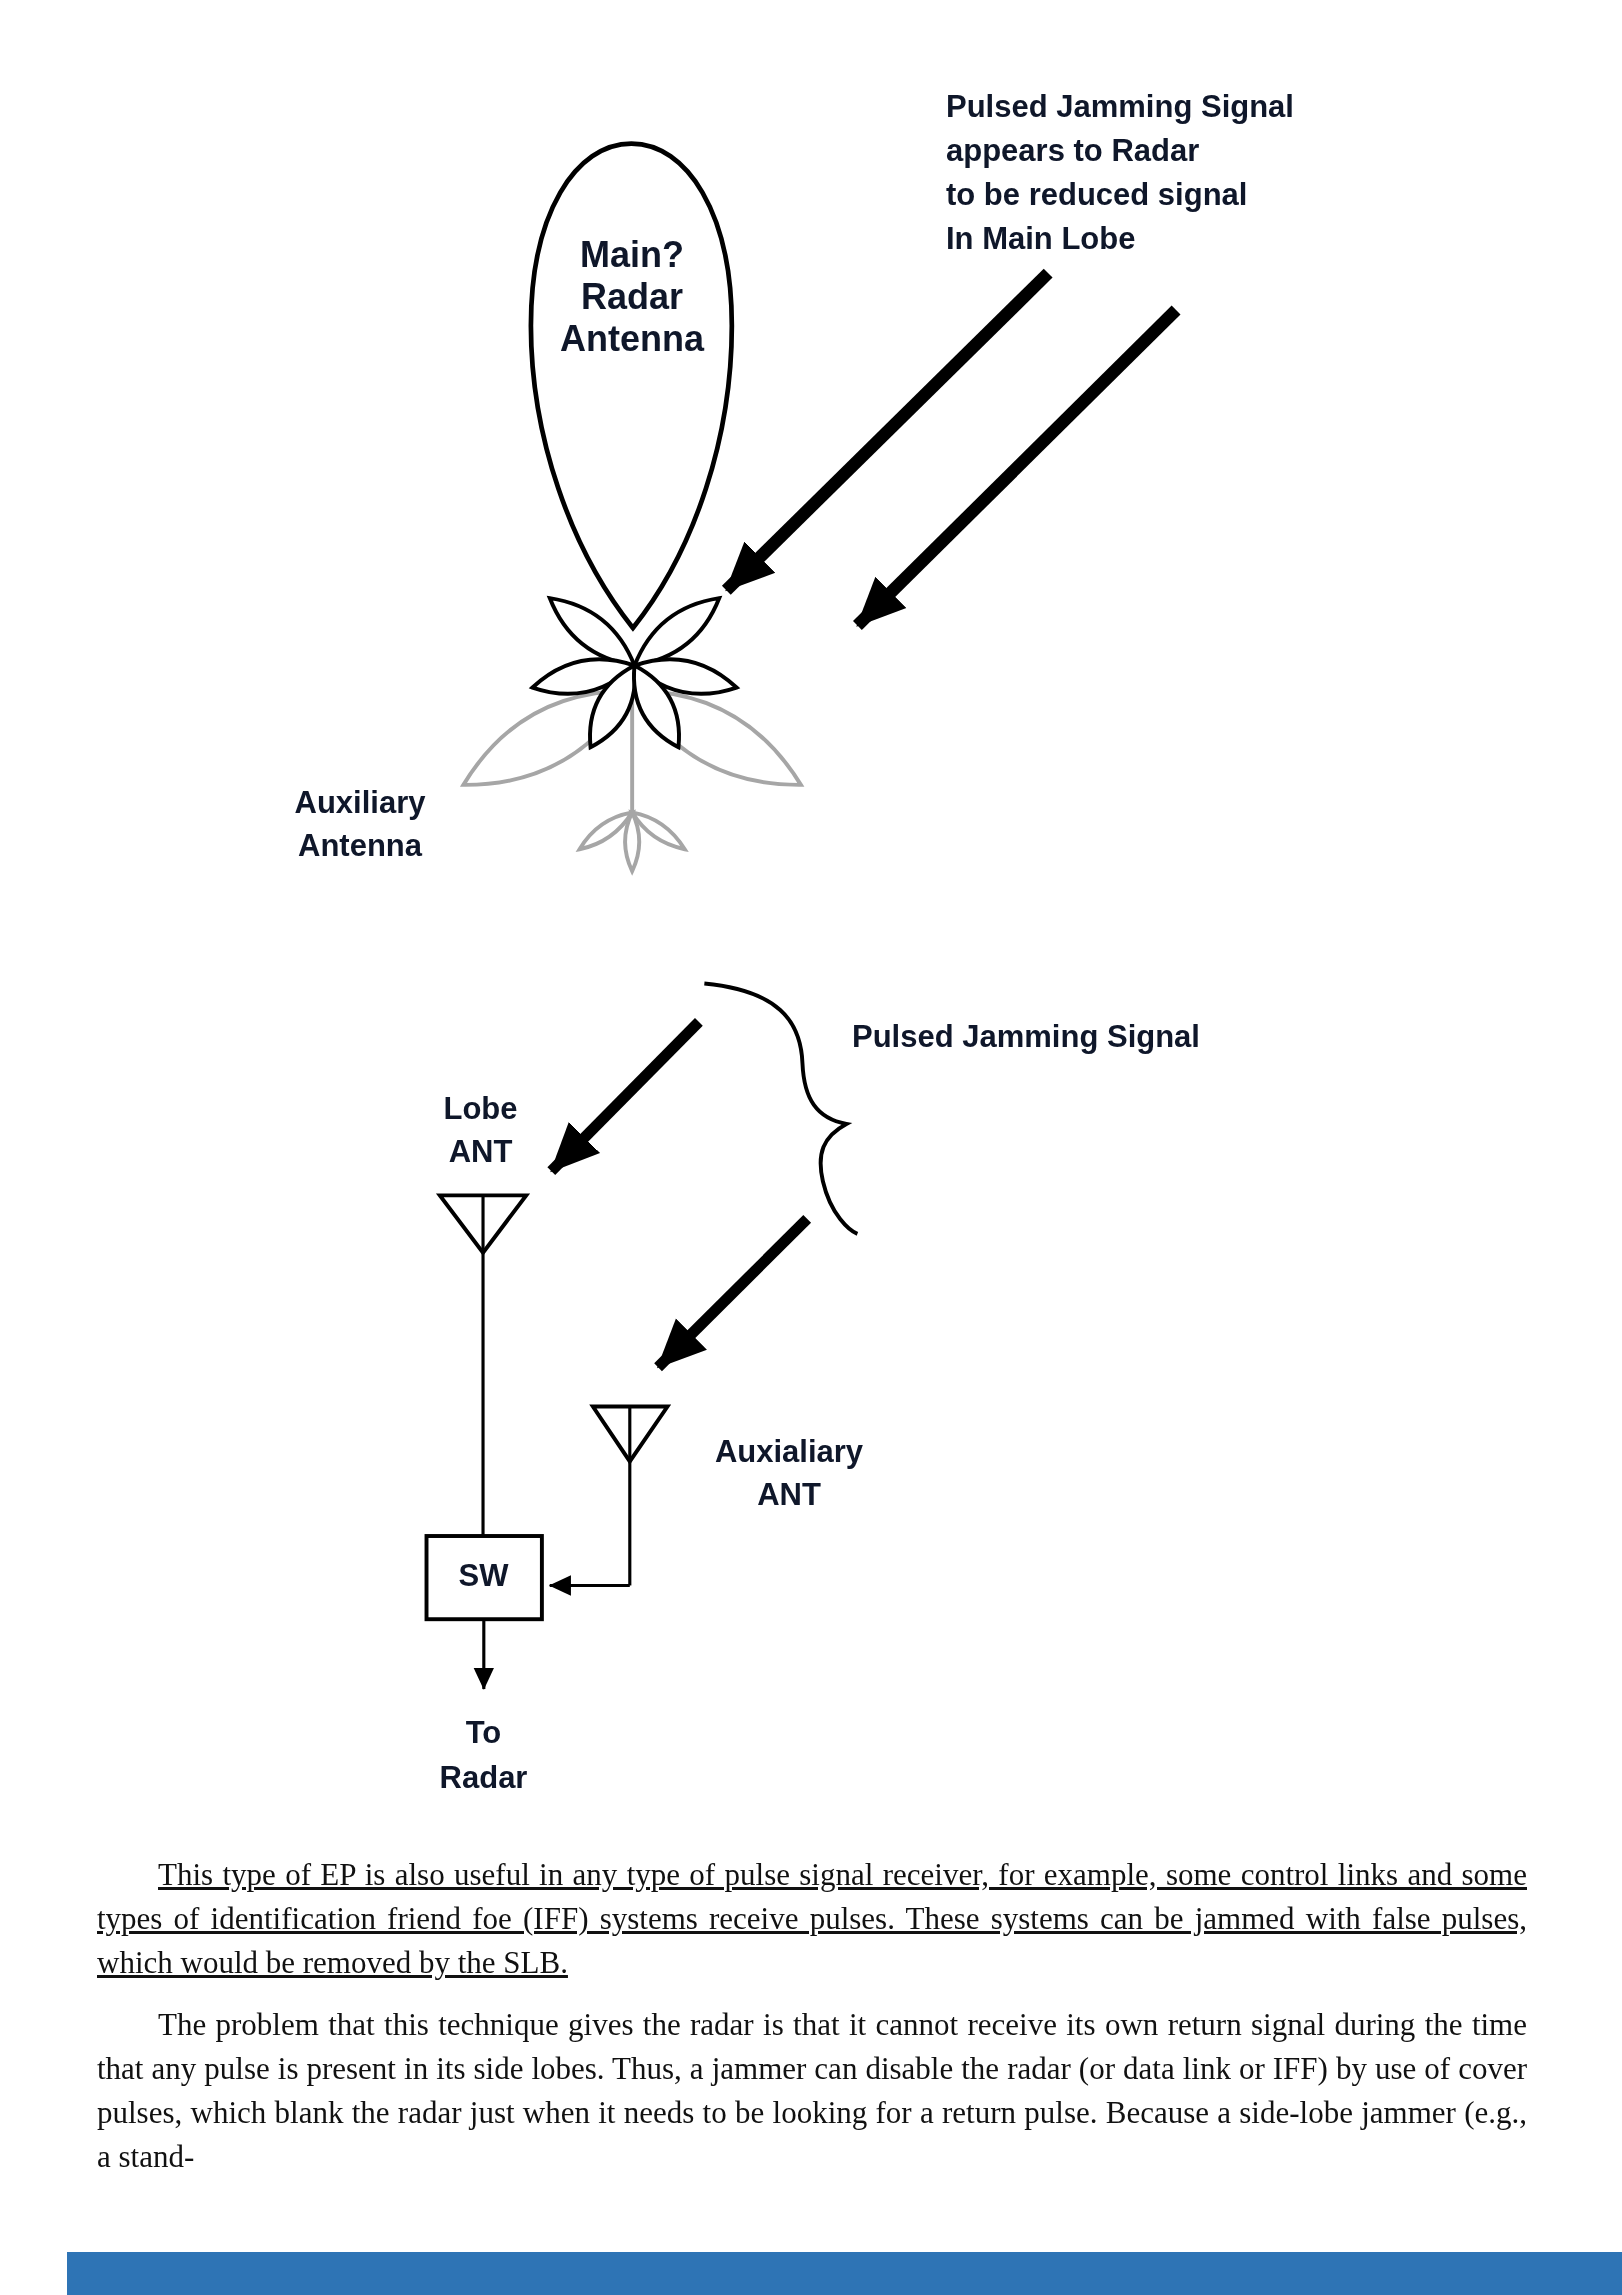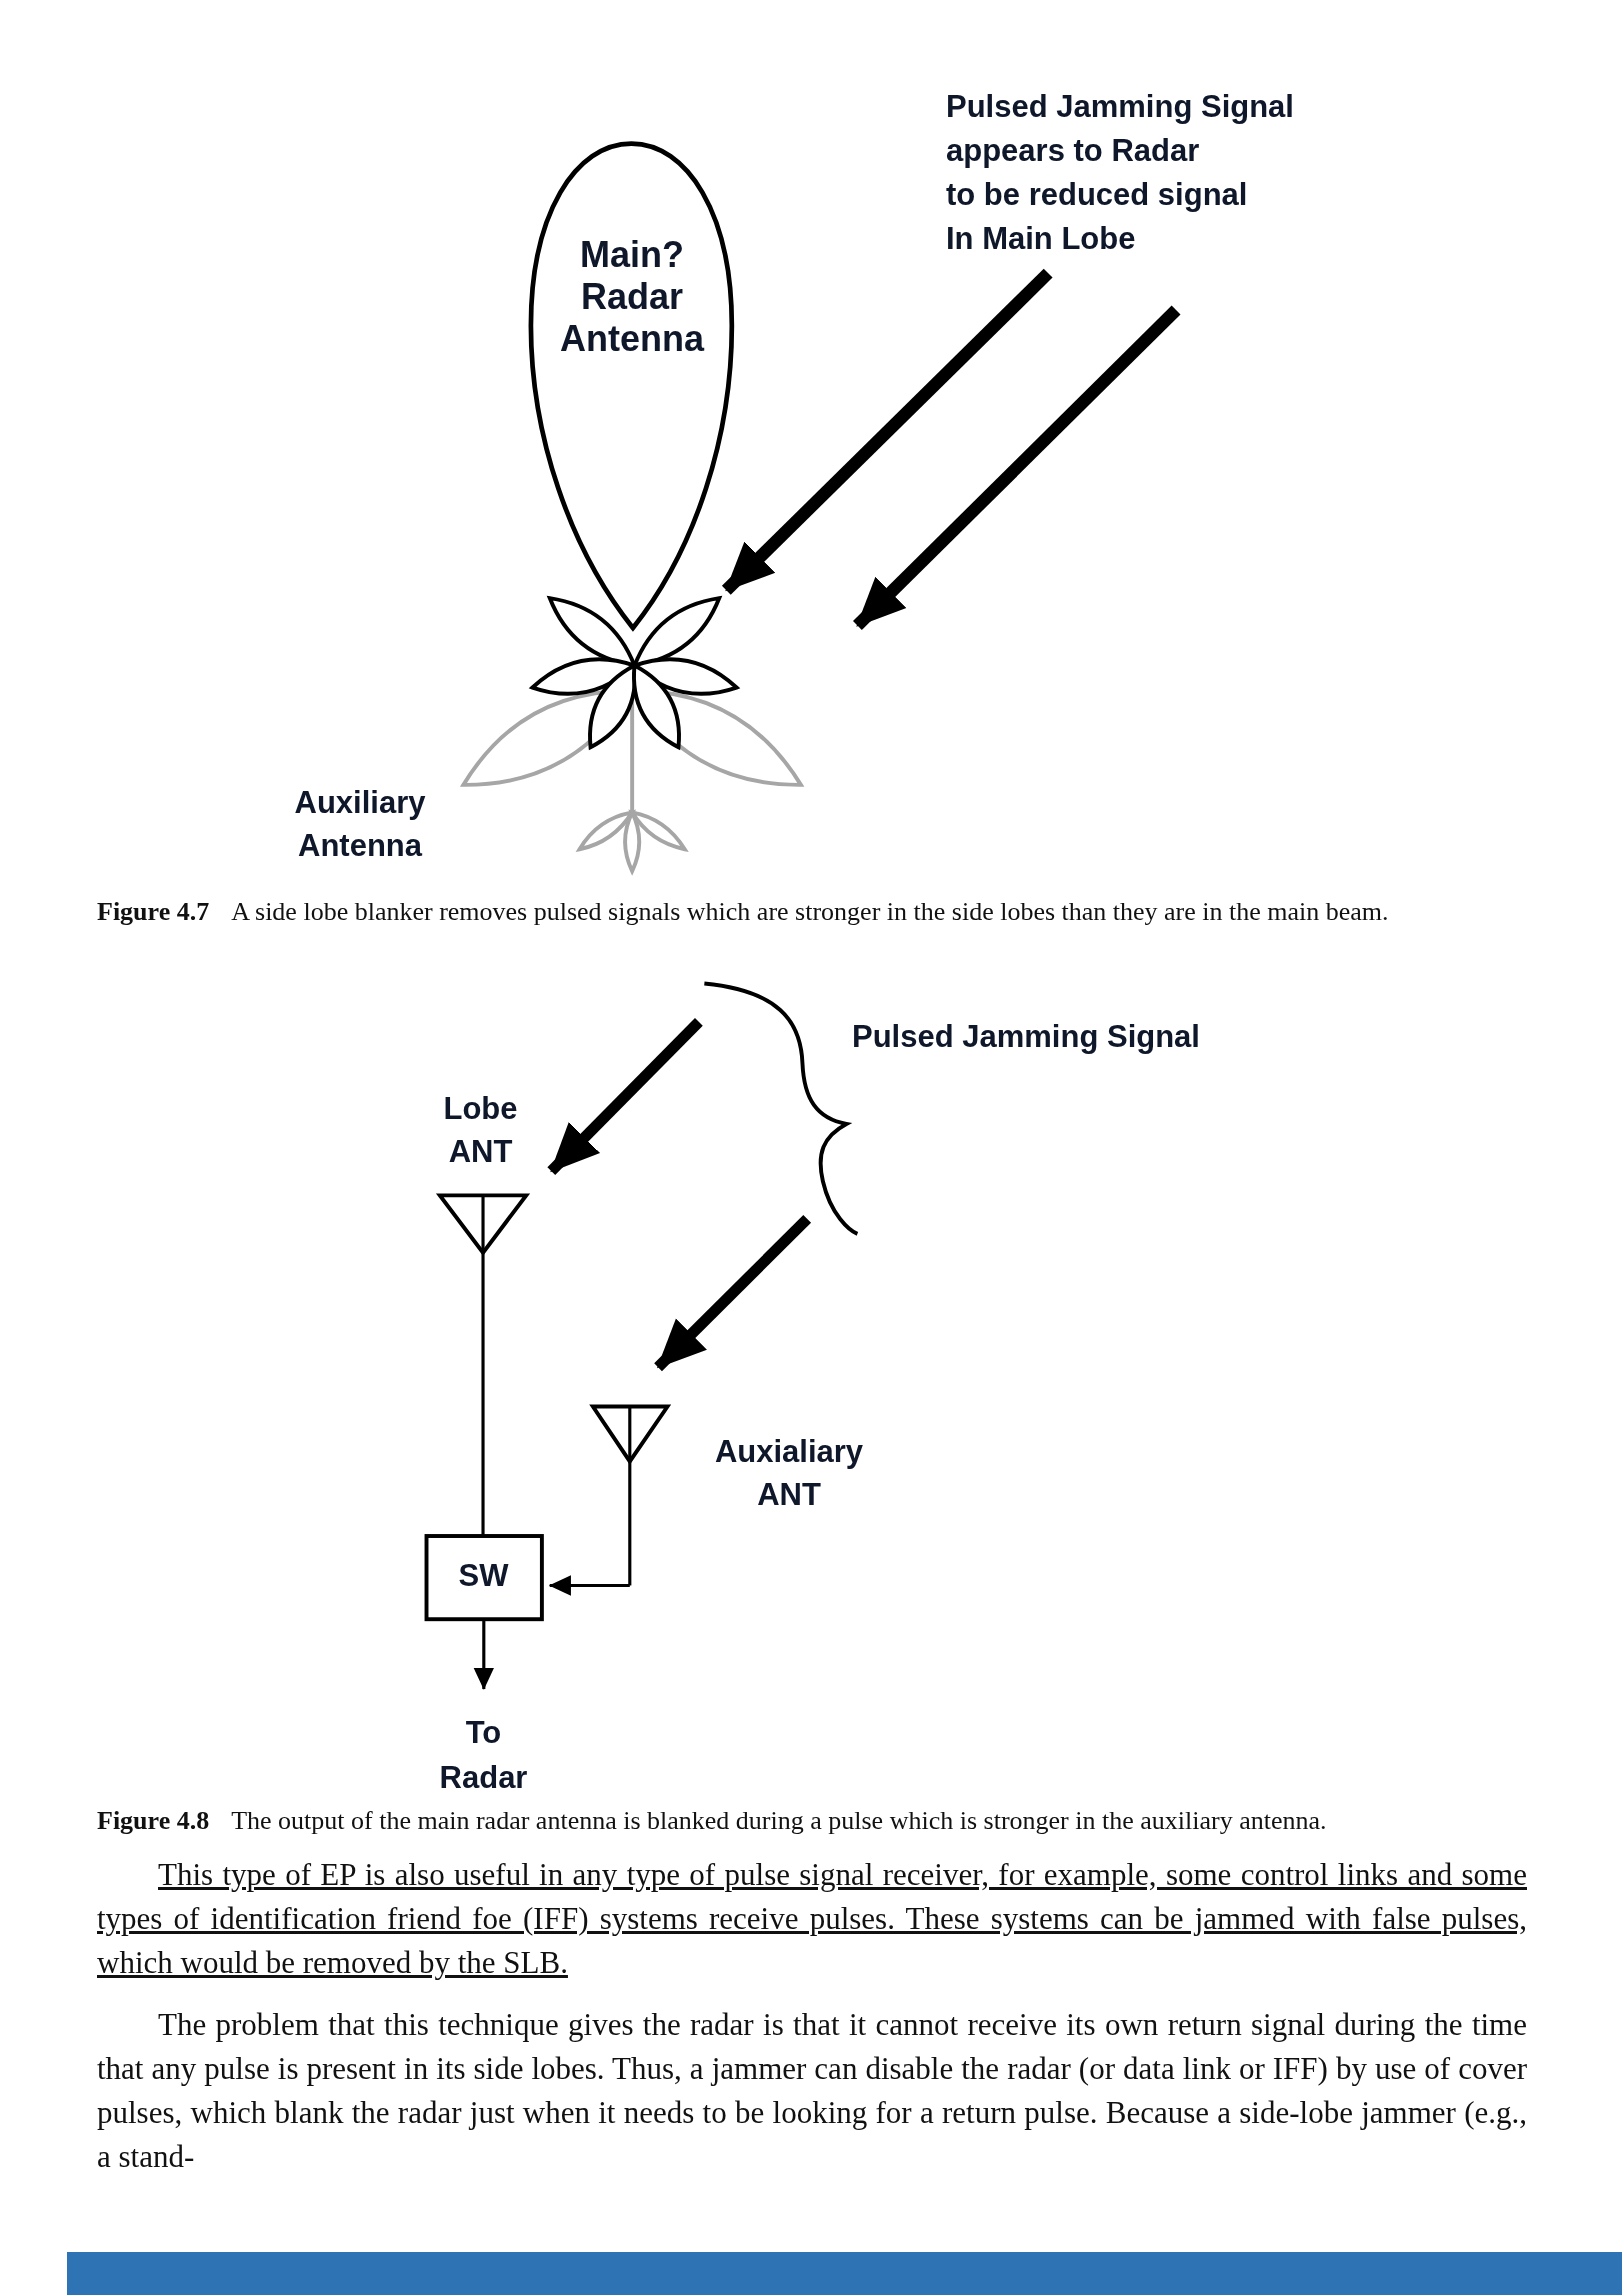--- a/index.html
+++ b/index.html
@@ -116,40 +116,34 @@
 
   <div class="lbl" style="left:946px; top:85px; font-size:31px; line-height:44px;">Pulsed Jamming Signal
 appears to Radar
 to be reduced signal
 In Main Lobe</div>
 
 
   <div class="lbl center" style="left:242px; top:781px; width:236px; font-size:31px; line-height:43px;">Auxiliary
 Antenna</div>
 
-  <div class="caption" style="top:893px;">
-    <span class="cap-label">Figure 4.7</span><span>A side lobe blanker removes pulsed signals which are stronger in the side lobes than they are in the main beam.</span>
-  </div>
 
   <div class="lbl" style="left:852px; top:1019px; font-size:31px;">Pulsed Jamming Signal</div>
 
   <div class="lbl center" style="left:402px; top:1087px; width:157px; font-size:31px; line-height:43px;">Lobe
 ANT</div>
 
   <div class="lbl center" style="left:671px; top:1430px; width:236px; font-size:31px; line-height:43px;">Auxialiary
 ANT</div>
 
   <div class="lbl center" style="left:426px; top:1558px; width:115px; font-size:31px;">SW</div>
 
   <div class="lbl center" style="left:405px; top:1710px; width:157px; font-size:31px; line-height:45px;">To
 Radar</div>
 
-  <div class="caption" style="top:1802px;">
-    <span class="cap-label">Figure 4.8</span><span>The output of the main radar antenna is blanked during a pulse which is stronger in the auxiliary antenna.</span>
-  </div>
 
   <p class="body-para" style="top:1853px;text-decoration:underline;">This type of EP is also useful in any type of pulse signal receiver, for example, some control links and some types of identification friend foe (IFF) systems receive pulses. These systems can be jammed with false pulses, which would be removed by the SLB.</p>
 
   <p class="body-para" style="top:2003px;">The problem that this technique gives the radar is that it cannot receive its own return signal during the time that any pulse is present in its side lobes. Thus, a jammer can disable the radar (or data link or IFF) by use of cover pulses, which blank the radar just when it needs to be looking for a return pulse. Because a side-lobe jammer (e.g., a stand-</p>
 
   <div class="accent-bar" style="background: rgb(46, 116, 181);"></div>
 
 </div>
 
 

